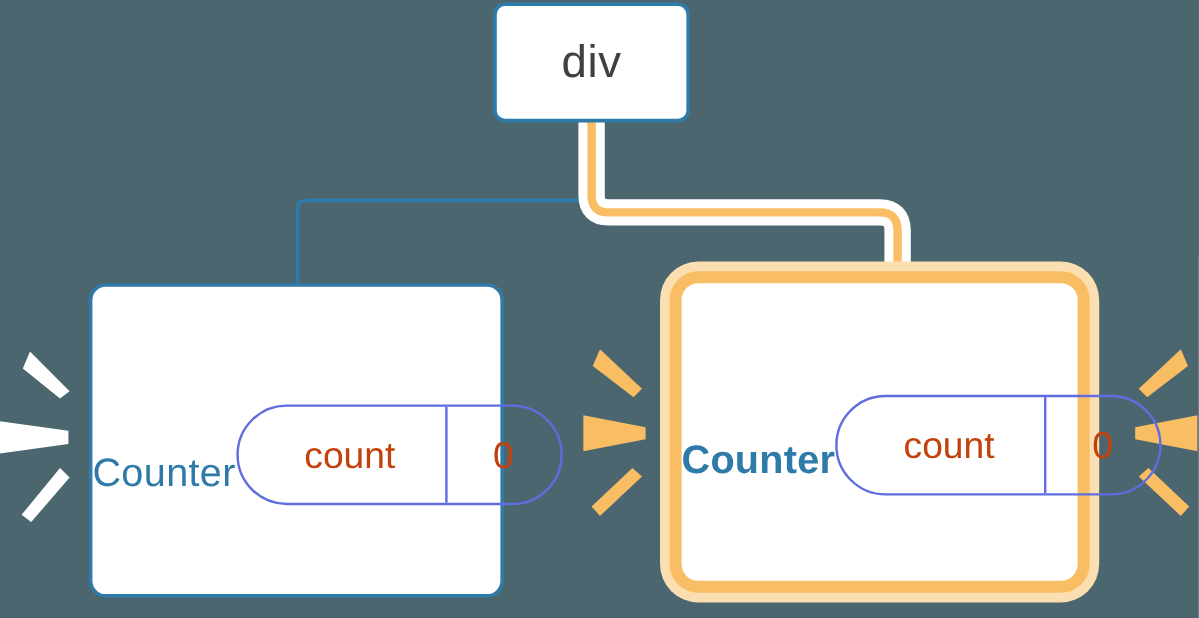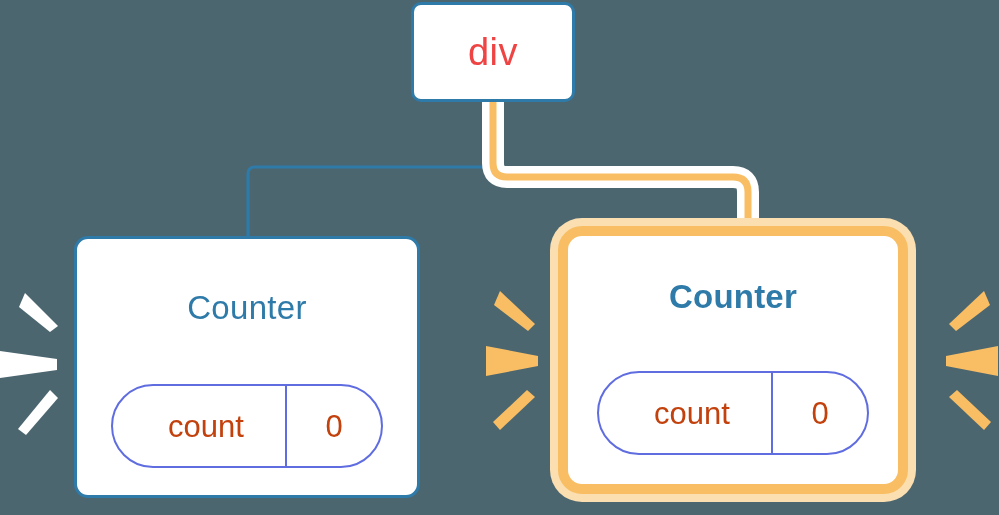--- a/index.html
+++ b/index.html
@@ -36,37 +36,35 @@
     background: #ffffff;
     border: 3px solid #2e7aa8;
     border-radius: 10px;
     box-sizing: border-box;
     display: flex;
     align-items: center;
     justify-content: center;
     z-index: 6;
   }
   .node-div-label {
-    color: #ef4444;
+    color: #404040;
     font-size: 38px;
     letter-spacing: 0.5px;
     line-height: 1;
     text-align: center;
   }
 
   
   .card {
     position: absolute;
     box-sizing: border-box;
     background: #ffffff;
     display: flex;
-    flex-direction: column;
     align-items: center;
     z-index: 5;
-    gap: 36px;
   }
   .card-plain {
     left: 74px;
     top: 236px;
     width: 346px;
     height: 262px;
     border: 3px solid #2e7aa8;
     border-radius: 14px;
   }
   .card-highlight {

